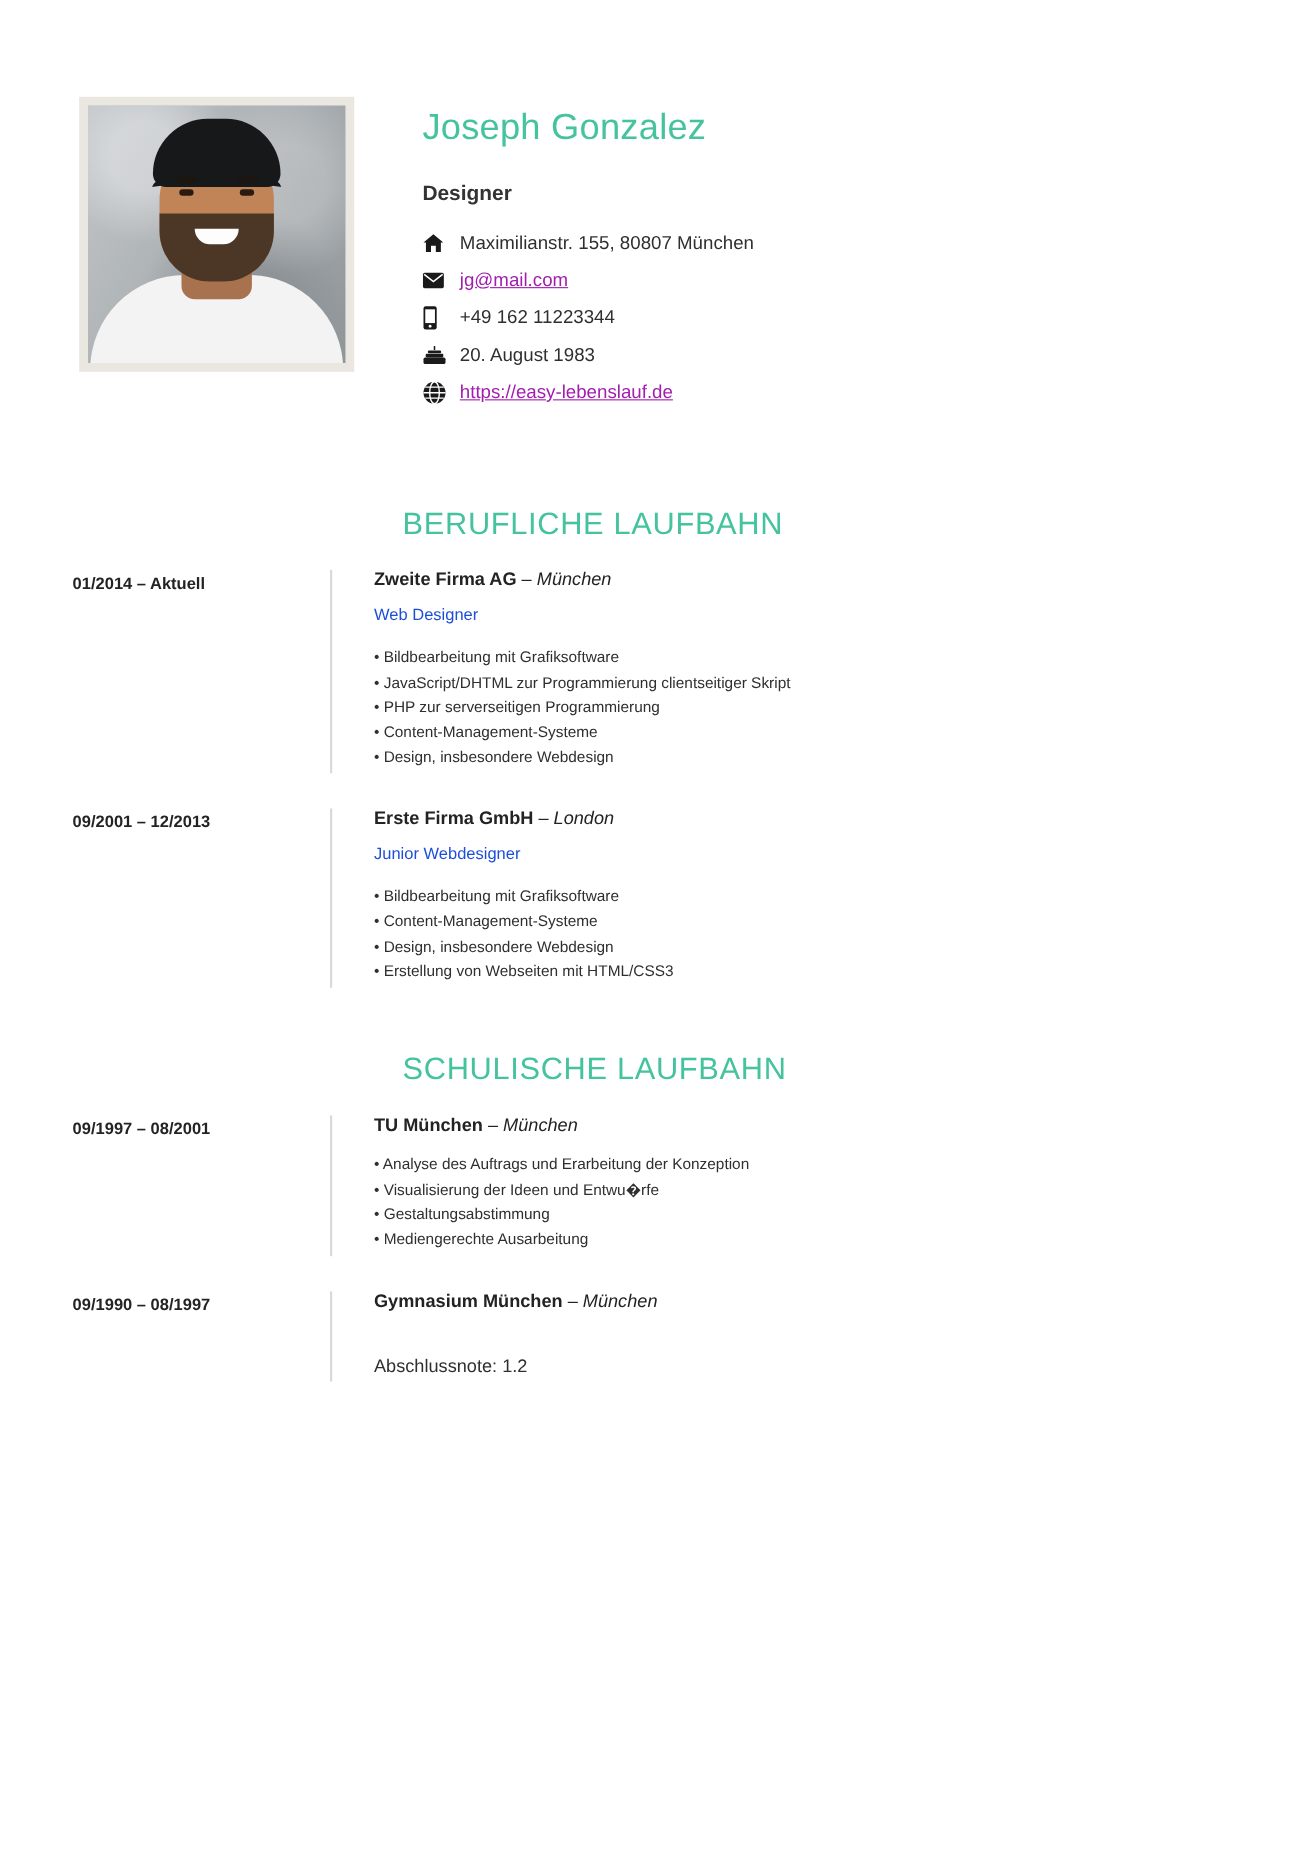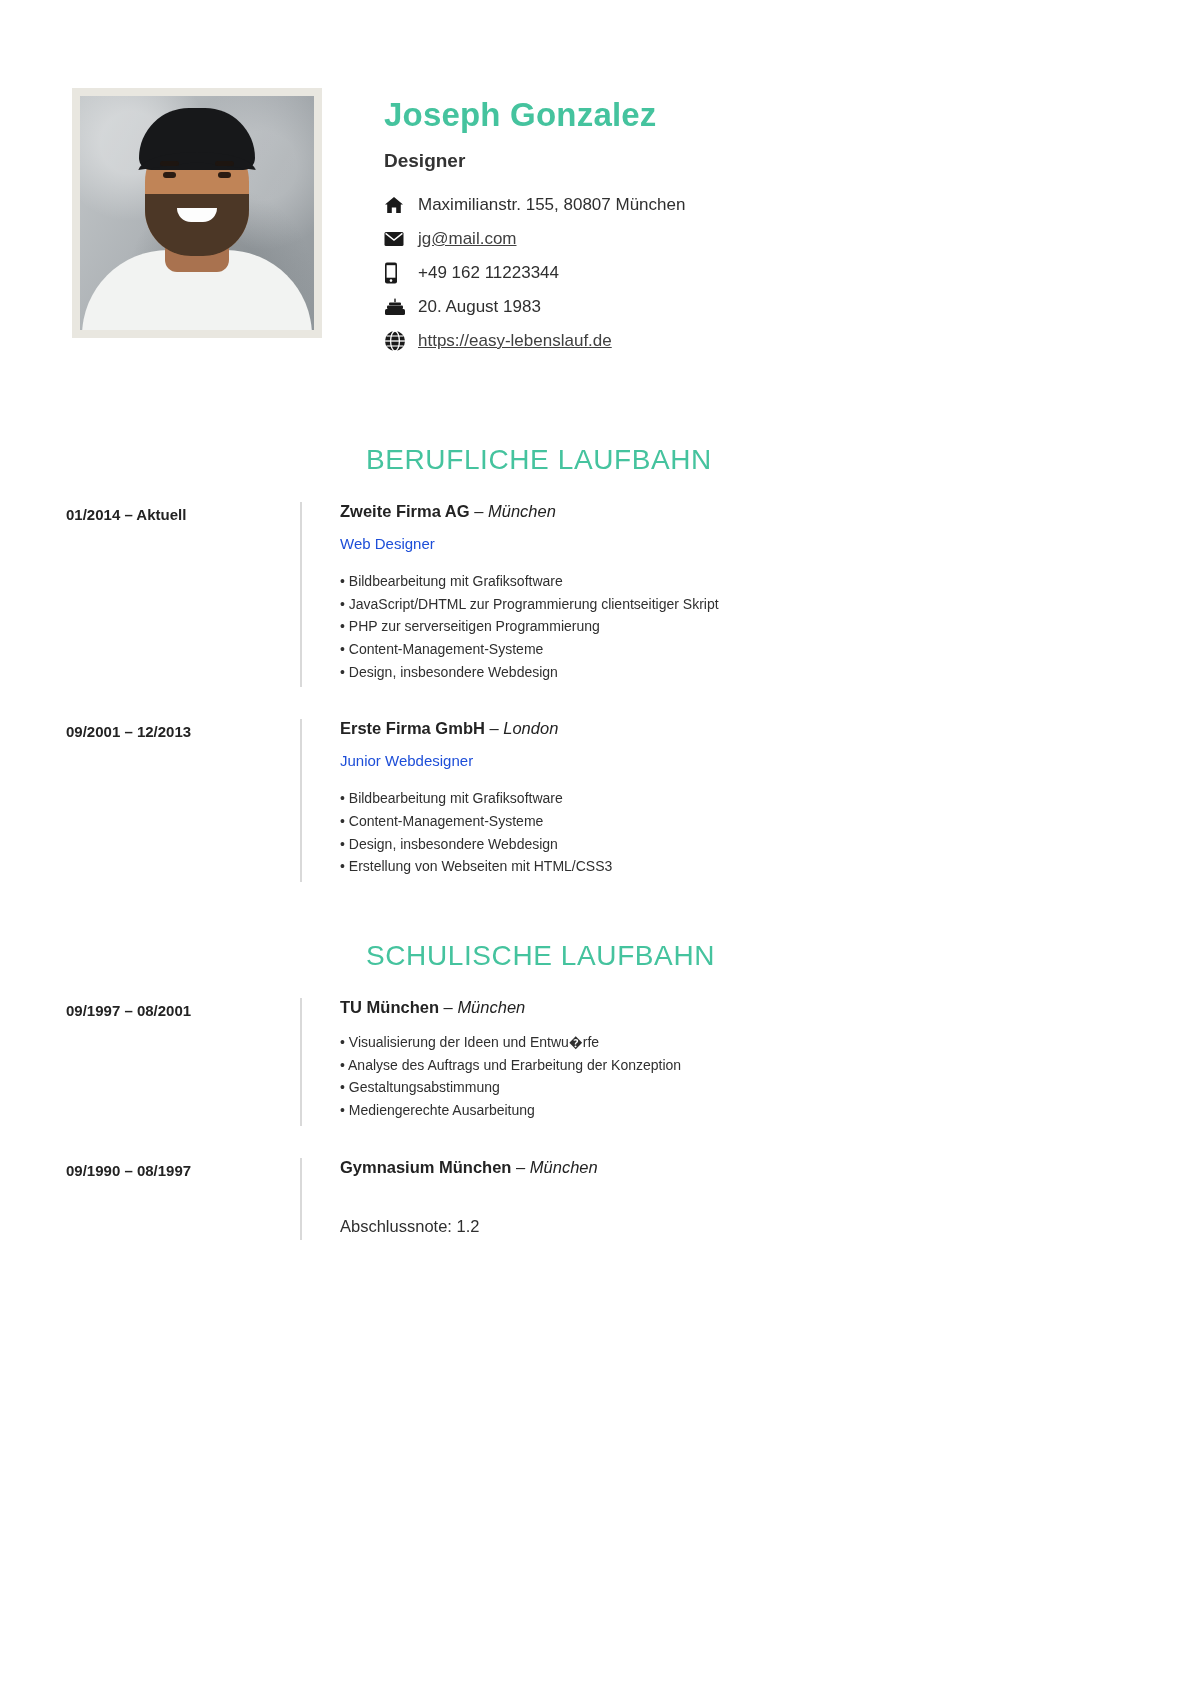--- a/index.html
+++ b/index.html
@@ -145,24 +145,24 @@
     background: #fdfdfd;
     border-radius: 0 0 22px 22px;
   }
 
   .header-info {
     margin-left: 62px;
     padding-top: 8px;
   }
   .name {
     font-size: 33px;
-    font-weight: bold;
+    font-weight: normal;
     color: #45c39e;
     letter-spacing: 0.2px;
-    margin: 0 0 16px 0;
+    margin: 0 0 32px 0;
   }
   .job-title {
     font-size: 19px;
     font-weight: bold;
     color: #333333;
     margin: 0 0 16px 0;
   }
   .contact-list {
     list-style: none;
     margin: 0;
@@ -179,21 +179,21 @@
     display: flex;
     align-items: center;
     justify-content: flex-start;
     color: #1a1a1a;
   }
   .contact-text {
     font-size: 17px;
     color: #2f2f2f;
   }
   .contact-text.link {
-    color: #404040;
+    color: #a21caf;
     text-decoration: underline;
   }
 
   
   .section {
     margin-top: 8px;
   }
   .section-title {
     font-size: 28px;
     color: #45c39e;
@@ -400,22 +400,22 @@
 
     <div class="entry">
       <div class="entry-date">09/1997 – 08/2001</div>
       <div class="entry-body">
         <div class="entry-head">
           <span class="entry-org">TU München</span>
           <span class="entry-sep">–</span>
           <span class="entry-place">München</span>
         </div>
         <ul class="bullets">
+          <li>Analyse des Auftrags und Erarbeitung der Konzeption</li>
           <li>Visualisierung der Ideen und Entwu�rfe</li>
-          <li>Analyse des Auftrags und Erarbeitung der Konzeption</li>
           <li>Gestaltungsabstimmung</li>
           <li>Mediengerechte Ausarbeitung</li>
         </ul>
       </div>
     </div>
 
     <div class="entry">
       <div class="entry-date">09/1990 – 08/1997</div>
       <div class="entry-body">
         <div class="entry-head">

